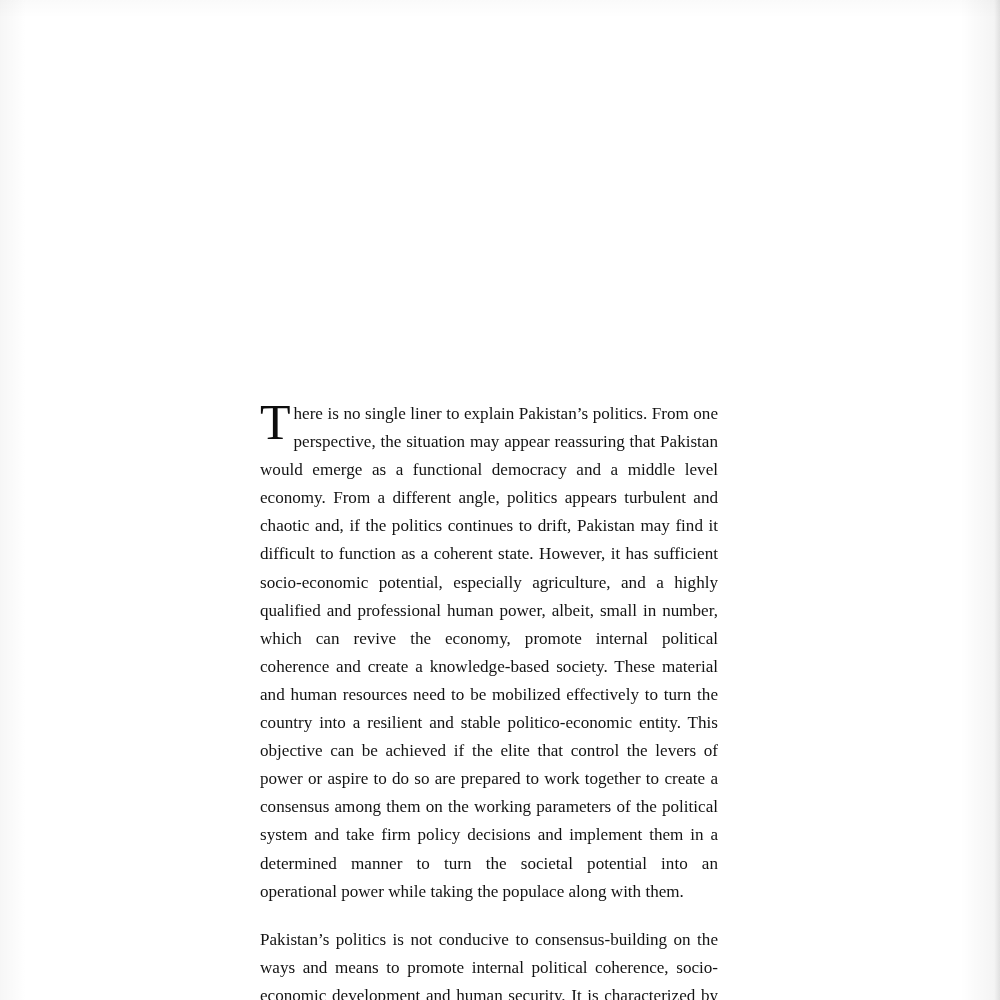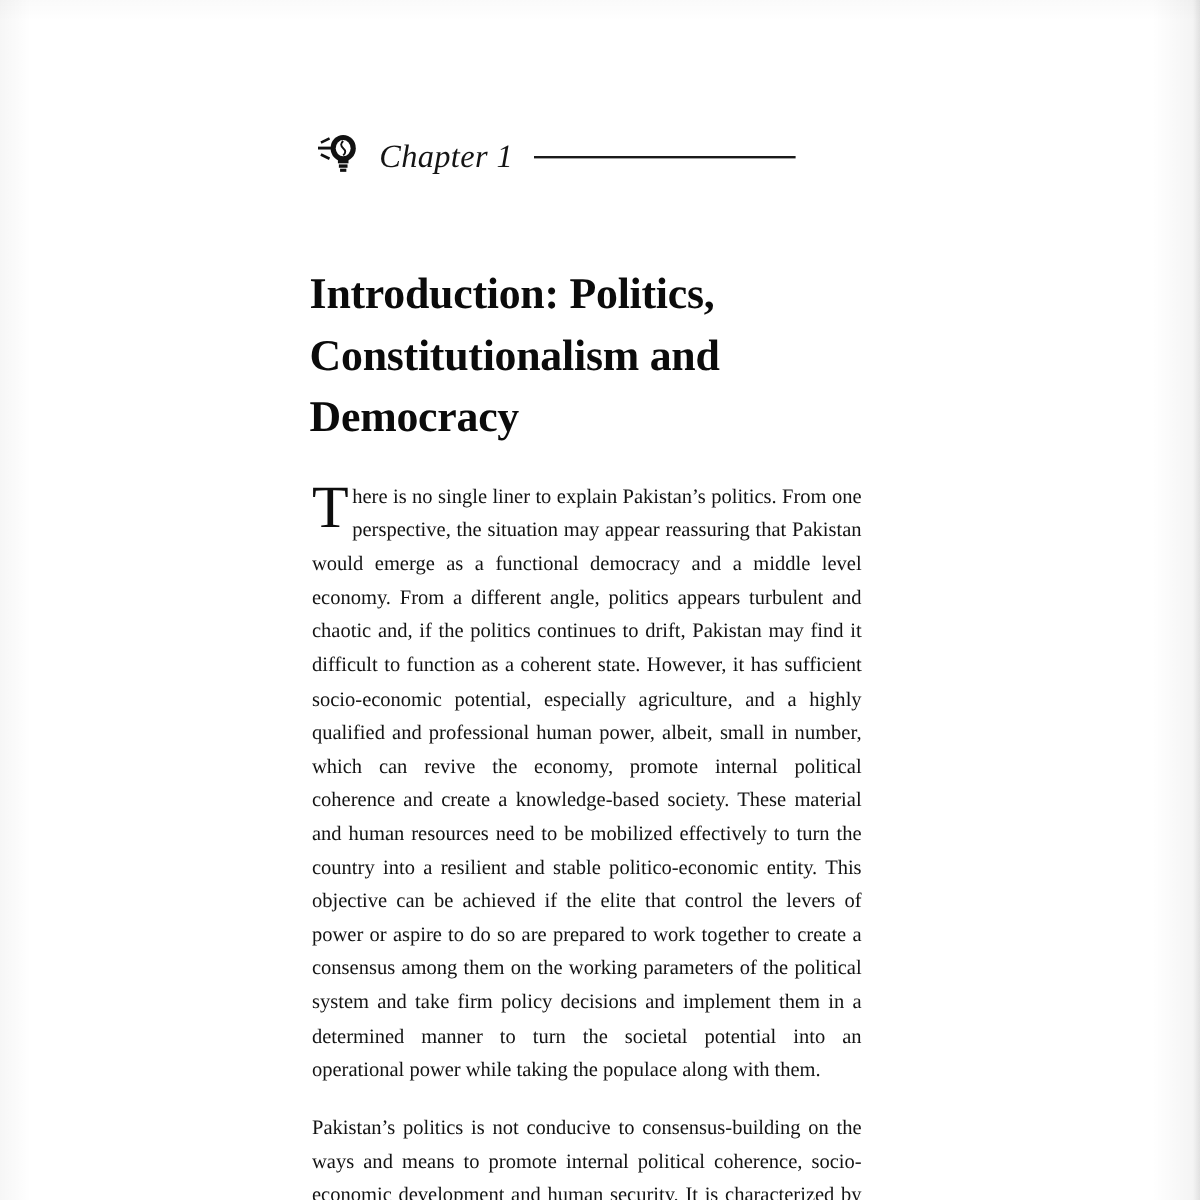--- a/index.html
+++ b/index.html
@@ -143,41 +143,21 @@
 </style>
 </head>
 <body>
 
 <div id="page-scan">
 
   <div class="gutter-shade"></div>
 
   <div class="page-body">
 
-    <div class="chapter-header">
-      <svg class="chapter-ornament" viewBox="0 0 44 44" aria-hidden="true">
 
-        <ellipse cx="26" cy="15.5" rx="10.5" ry="11" fill="#111111"></ellipse>
-        <ellipse cx="26" cy="15.5" rx="6.2" ry="6.8" fill="#ffffff"></ellipse>
-
-        <path d="M26 9.5 q-3.4 3 0 6 q3.4 3 0 6" stroke="#111111" stroke-width="1.6" fill="none"></path>
-
-        <rect x="21.6" y="25" width="8.8" height="3.1" fill="#111111"></rect>
-        <rect x="22.4" y="29" width="7.2" height="2.8" fill="#111111"></rect>
-        <rect x="23.4" y="32.6" width="5.2" height="2.6" fill="#111111"></rect>
-
-        <rect x="5" y="14.2" width="12" height="2.4" fill="#111111"></rect>
-        <rect x="7" y="8" width="8" height="2.2" fill="#111111" transform="rotate(-26 11 9)"></rect>
-        <rect x="7" y="21.4" width="8" height="2.2" fill="#111111" transform="rotate(26 11 22.5)"></rect>
-      </svg>
-      <div class="chapter-label">Chapter 1</div>
-      <div class="chapter-rule"></div>
-    </div>
-
-    <h1 class="chapter-title">Introduction: Politics, Constitutionalism and Democracy</h1>
 
     <div class="body-copy">
       <p class="para first"><span class="dropcap">T</span><span>here is no single liner to explain Pakistan’s politics. From one perspective, the situation may appear reassuring that Pakistan would emerge as a functional democracy and a middle level economy. From a different angle, politics appears turbulent and chaotic and, if the politics continues to drift, Pakistan may find it difficult to function as a coherent state. However, it has sufficient socio-economic potential, especially agriculture, and a highly qualified and professional human power, albeit, small in number, which can revive the economy, promote internal political coherence and create a knowledge-based society. These material and human resources need to be mobilized effectively to turn the country into a resilient and stable politico-economic entity. This objective can be achieved if the elite that control the levers of power or aspire to do so are prepared to work together to create a consensus among them on the working parameters of the political system and take firm policy decisions and implement them in a determined manner to turn the societal potential into an operational power while taking the populace along with them.</span></p>
       <p class="para">Pakistan’s politics is not conducive to consensus-building on the ways and means to promote internal political coherence, socio-economic development and human security. It is characterized by poverty of ideas and vision, weak and divided political forces, multiple constitutional frameworks, periodic breakdown of constitutional</p>
     </div>
 
   </div>
 </div>
 
 </body></html>

